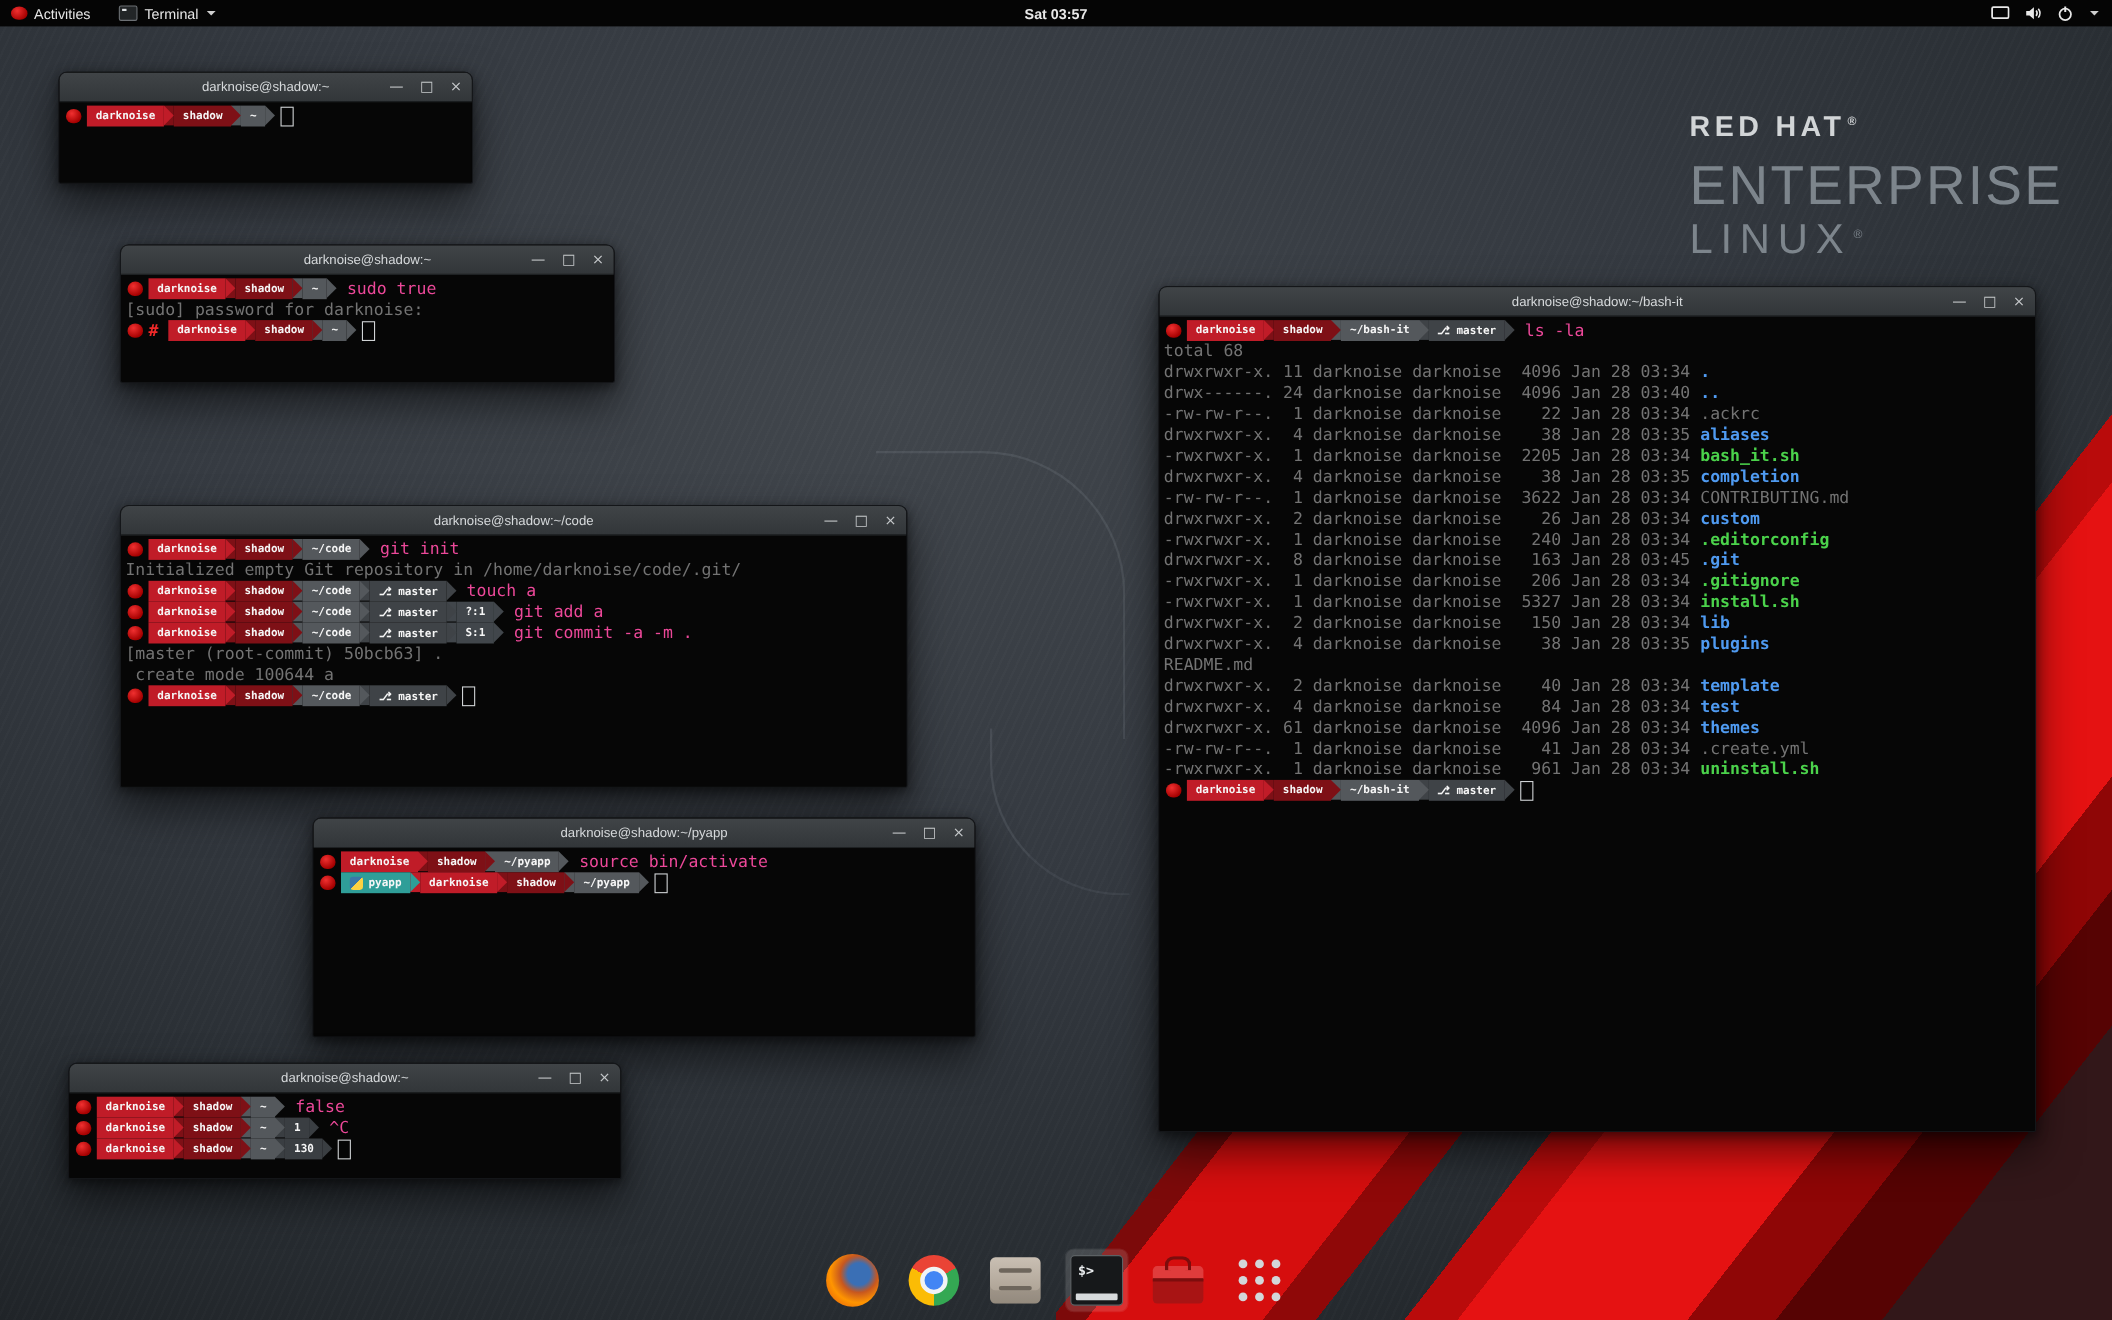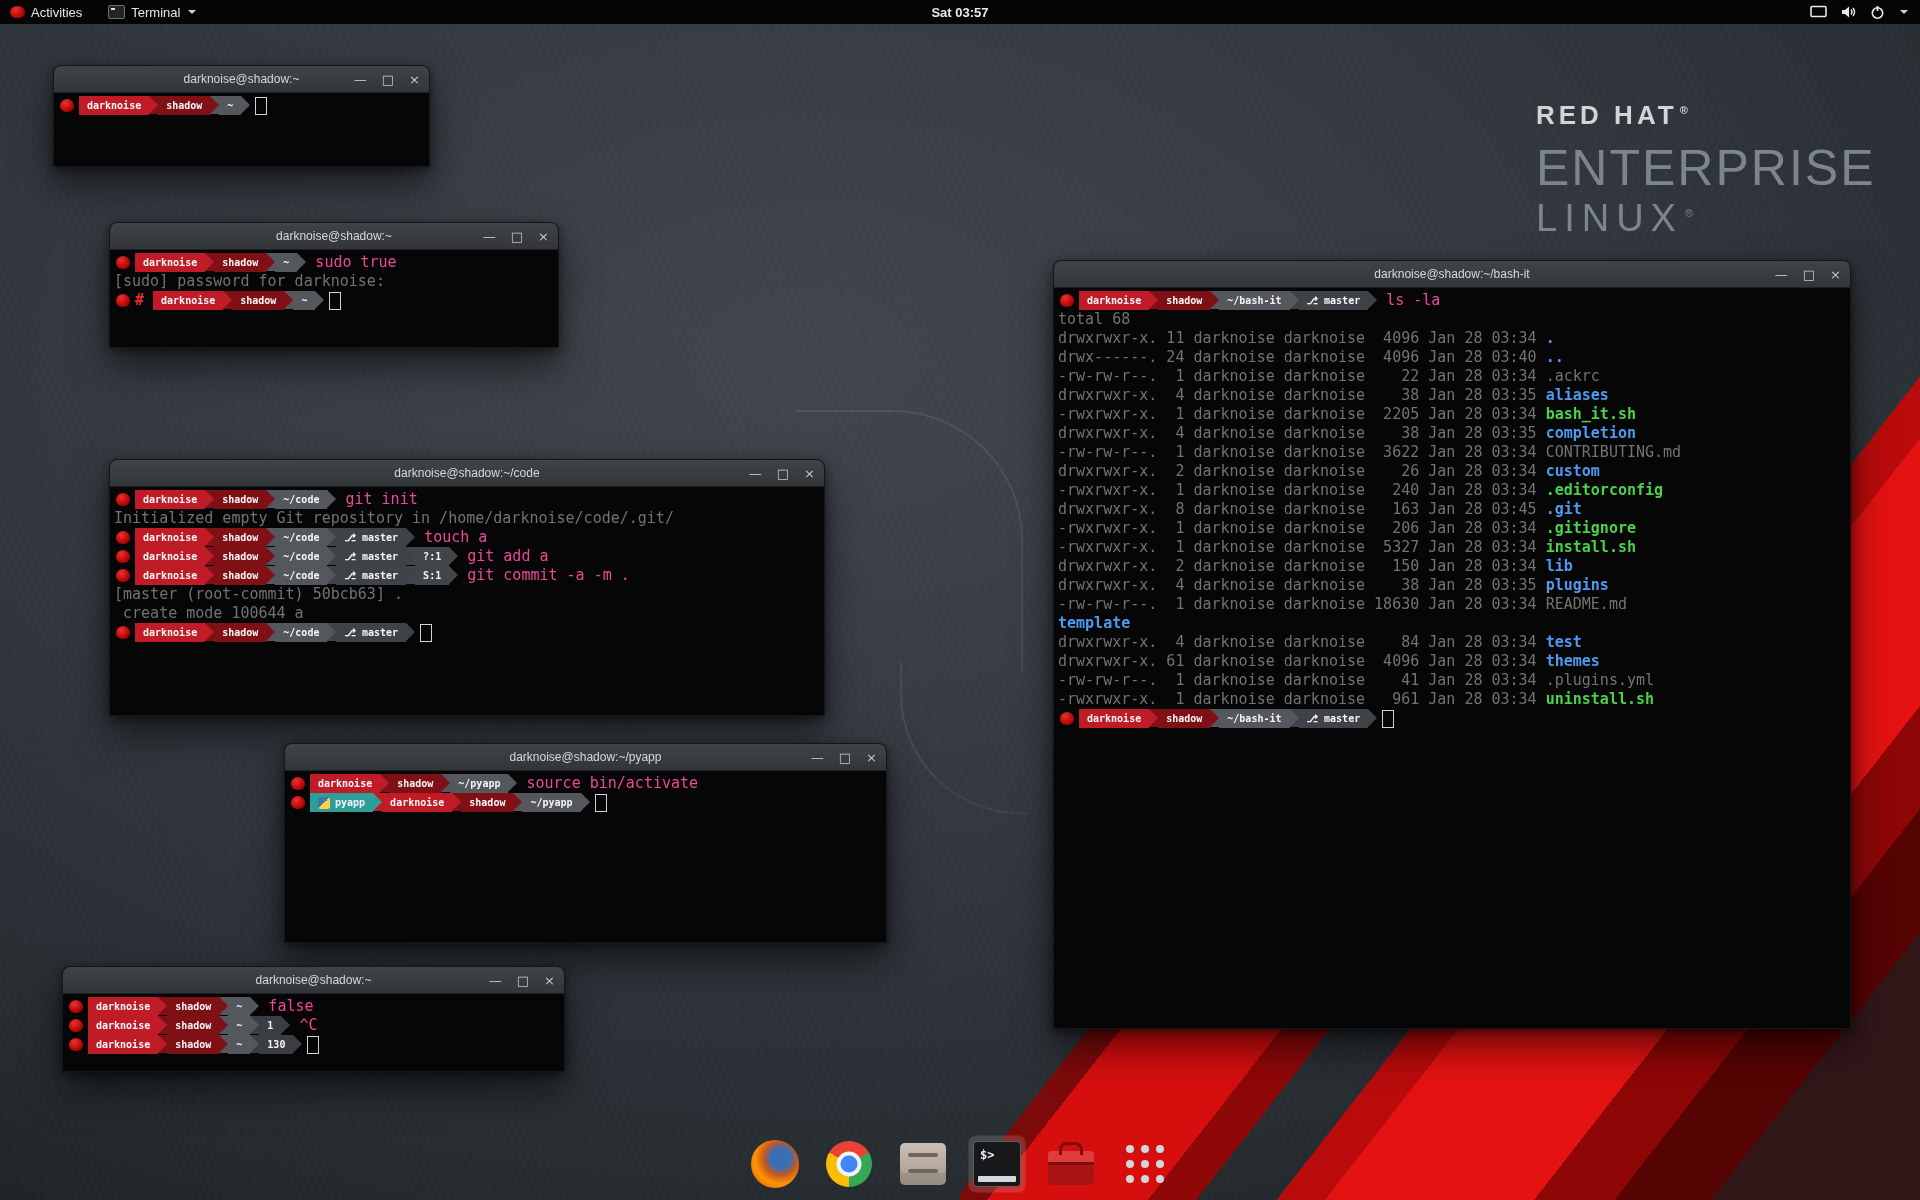--- a/index.html
+++ b/index.html
@@ -228,25 +228,25 @@
       <div class="term-line"><span class="t-out">-rwxrwxr-x.  1 darknoise darknoise  2205 Jan 28 03:34 </span><span class="t-exec">bash_it.sh</span></div>
       <div class="term-line"><span class="t-out">drwxrwxr-x.  4 darknoise darknoise    38 Jan 28 03:35 </span><span class="t-dir">completion</span></div>
       <div class="term-line"><span class="t-out">-rw-rw-r--.  1 darknoise darknoise  3622 Jan 28 03:34 </span><span class="t-out">CONTRIBUTING.md</span></div>
       <div class="term-line"><span class="t-out">drwxrwxr-x.  2 darknoise darknoise    26 Jan 28 03:34 </span><span class="t-dir">custom</span></div>
       <div class="term-line"><span class="t-out">-rwxrwxr-x.  1 darknoise darknoise   240 Jan 28 03:34 </span><span class="t-exec">.editorconfig</span></div>
       <div class="term-line"><span class="t-out">drwxrwxr-x.  8 darknoise darknoise   163 Jan 28 03:45 </span><span class="t-dir">.git</span></div>
       <div class="term-line"><span class="t-out">-rwxrwxr-x.  1 darknoise darknoise   206 Jan 28 03:34 </span><span class="t-exec">.gitignore</span></div>
       <div class="term-line"><span class="t-out">-rwxrwxr-x.  1 darknoise darknoise  5327 Jan 28 03:34 </span><span class="t-exec">install.sh</span></div>
       <div class="term-line"><span class="t-out">drwxrwxr-x.  2 darknoise darknoise   150 Jan 28 03:34 </span><span class="t-dir">lib</span></div>
       <div class="term-line"><span class="t-out">drwxrwxr-x.  4 darknoise darknoise    38 Jan 28 03:35 </span><span class="t-dir">plugins</span></div>
-      <div class="term-line"><span class="t-out">-rw-rw-r--.  1 darknoise darknoise 18630 Jan 28 03:34 </span><span class="t-out">README.md</span></div>
-      <div class="term-line"><span class="t-dir">template</span></div>
+      <div class="term-line"><span class="t-out">README.md</span></div>
+      <div class="term-line"><span class="t-out">drwxrwxr-x.  2 darknoise darknoise    40 Jan 28 03:34 </span><span class="t-dir">template</span></div>
       <div class="term-line"><span class="t-out">drwxrwxr-x.  4 darknoise darknoise    84 Jan 28 03:34 </span><span class="t-dir">test</span></div>
       <div class="term-line"><span class="t-out">drwxrwxr-x. 61 darknoise darknoise  4096 Jan 28 03:34 </span><span class="t-dir">themes</span></div>
-      <div class="term-line"><span class="t-out">-rw-rw-r--.  1 darknoise darknoise    41 Jan 28 03:34 </span><span class="t-out">.plugins.yml</span></div>
+      <div class="term-line"><span class="t-out">-rw-rw-r--.  1 darknoise darknoise    41 Jan 28 03:34 </span><span class="t-out">.create.yml</span></div>
       <div class="term-line"><span class="t-out">-rwxrwxr-x.  1 darknoise darknoise   961 Jan 28 03:34 </span><span class="t-exec">uninstall.sh</span></div>
       <div class="term-line"><span class="tico tico-redhat"></span><span class="seg seg-user" style="background: rgb(192, 28, 40);">darknoise</span><span class="parrow" style="border-left-color: rgb(192, 28, 40); background: rgb(126, 16, 22);"></span><span class="seg seg-host" style="background: rgb(126, 16, 22);">shadow</span><span class="parrow" style="border-left-color: rgb(126, 16, 22); background: rgb(84, 88, 92);"></span><span class="seg seg-path" style="background: rgb(84, 88, 92);">~/bash-it</span><span class="parrow" style="border-left-color: rgb(84, 88, 92); background: rgb(63, 67, 71);"></span><span class="seg seg-branch" style="background: rgb(63, 67, 71);">⎇ master</span><span class="parrow" style="border-left-color: rgb(63, 67, 71);"></span><span class="cursor"></span></div>
     </div>
 </div>
 
 <div class="dock">
   <div class="dock-item">
     <span class="ico-firefox"></span>
   </div>
   <div class="dock-item">

